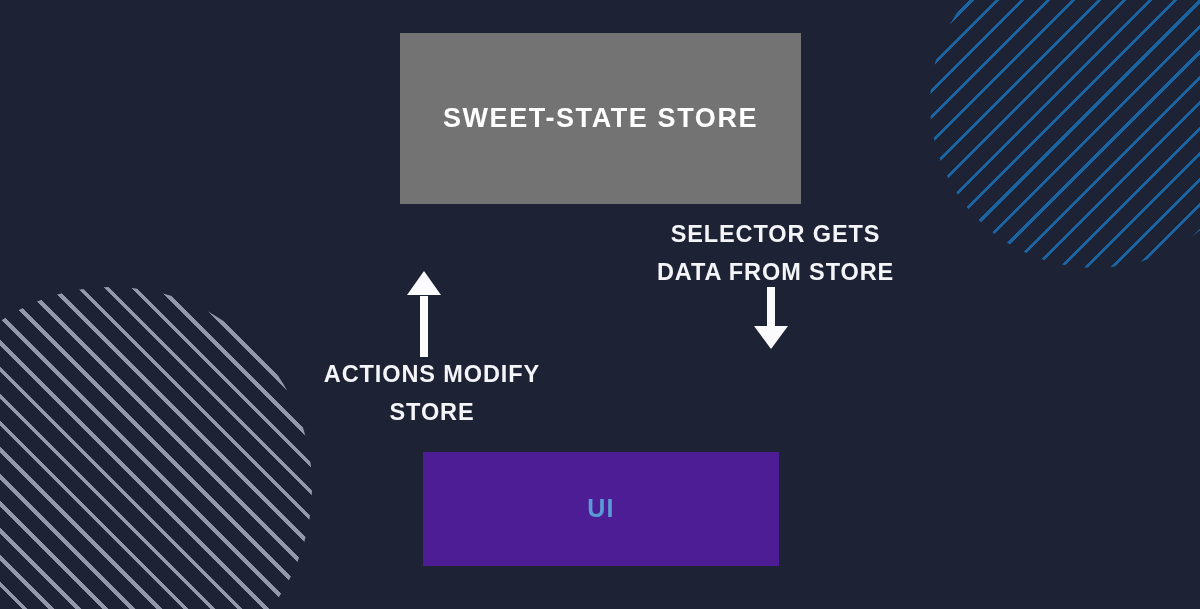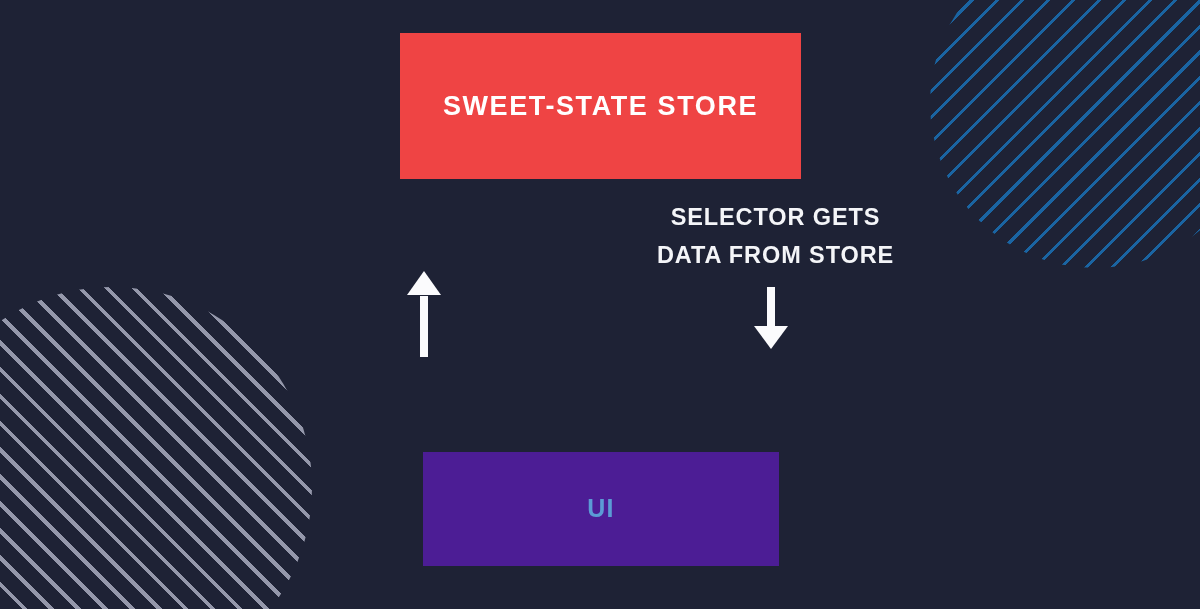--- a/index.html
+++ b/index.html
@@ -56,22 +56,22 @@
     position: absolute;
     display: flex;
     align-items: center;
     justify-content: center;
     box-sizing: border-box;
   }
   #store-box {
     left: 400px;
     top: 33px;
     width: 401px;
-    height: 146px;
-    background: #ef4444;
+    height: 171px;
+    background: #737373;
     text-align: center;
   }
   #store-box .box-label {
     color: #ffffff;
     font-size: 27px;
     font-weight: bold;
     letter-spacing: 1.6px;
     text-transform: uppercase;
     white-space: nowrap;
   }
@@ -100,21 +100,21 @@
     font-size: 23.5px;
     font-weight: bold;
     letter-spacing: 0.9px;
     line-height: 1.62;
     text-transform: uppercase;
     text-align: center;
     white-space: pre-line;
   }
   #caption-selector {
     left: 601px;
-    top: 198px;
+    top: 215px;
     width: 349px;
   }
   #caption-actions {
     left: 274px;
     top: 355px;
     width: 316px;
   }
 
   
   .arrow {
@@ -146,20 +146,22 @@
     <span class="box-label">Sweet-state store</span>
   </div>
 
   <div class="node-box" id="ui-box">
     <span class="box-label">UI</span>
   </div>
 
   <div class="edge-caption" id="caption-selector">Selector gets
 data from store</div>
 
+  <div class="edge-caption" id="caption-actions">Actions modify
+store</div>
 
   <svg class="arrow" id="arrow-up" viewBox="0 0 34 86">
     <rect x="13" y="25" width="8" height="61" fill="#fbfbfd"></rect>
     <polygon points="17,0 34,24 0,24" fill="#fbfbfd"></polygon>
   </svg>
 
   <svg class="arrow" id="arrow-down" viewBox="0 0 34 62">
     <rect x="13" y="0" width="8" height="40" fill="#fbfbfd"></rect>
     <polygon points="17,62 0,39 34,39" fill="#fbfbfd"></polygon>
   </svg>

